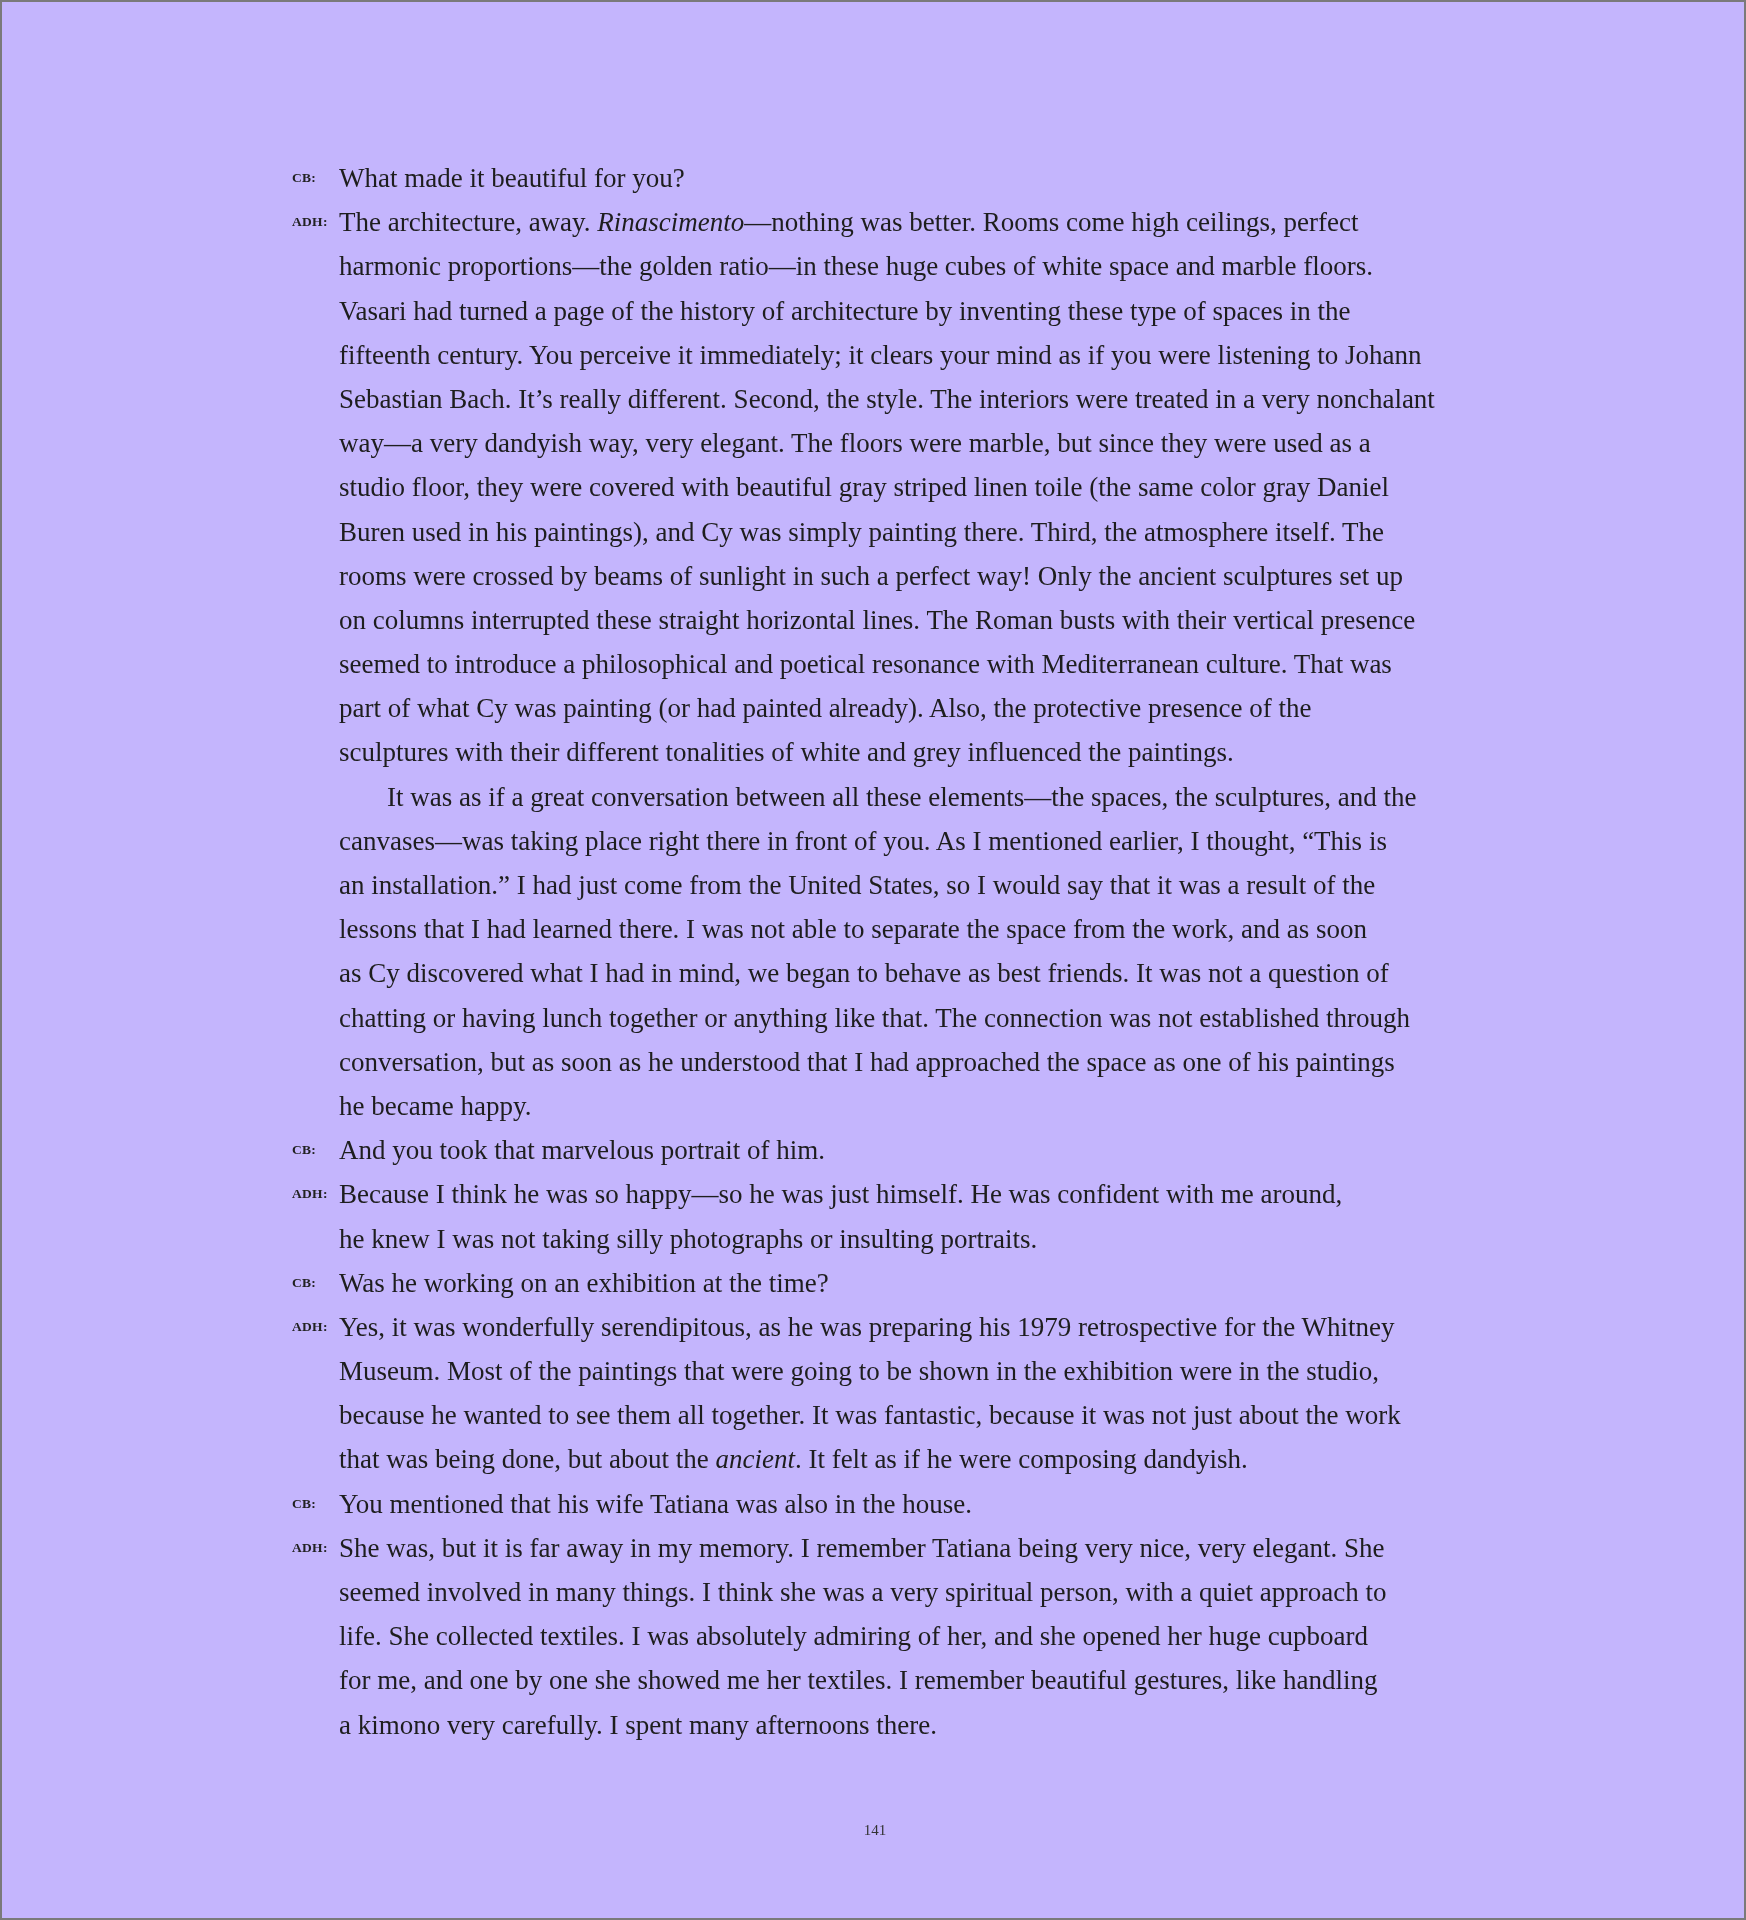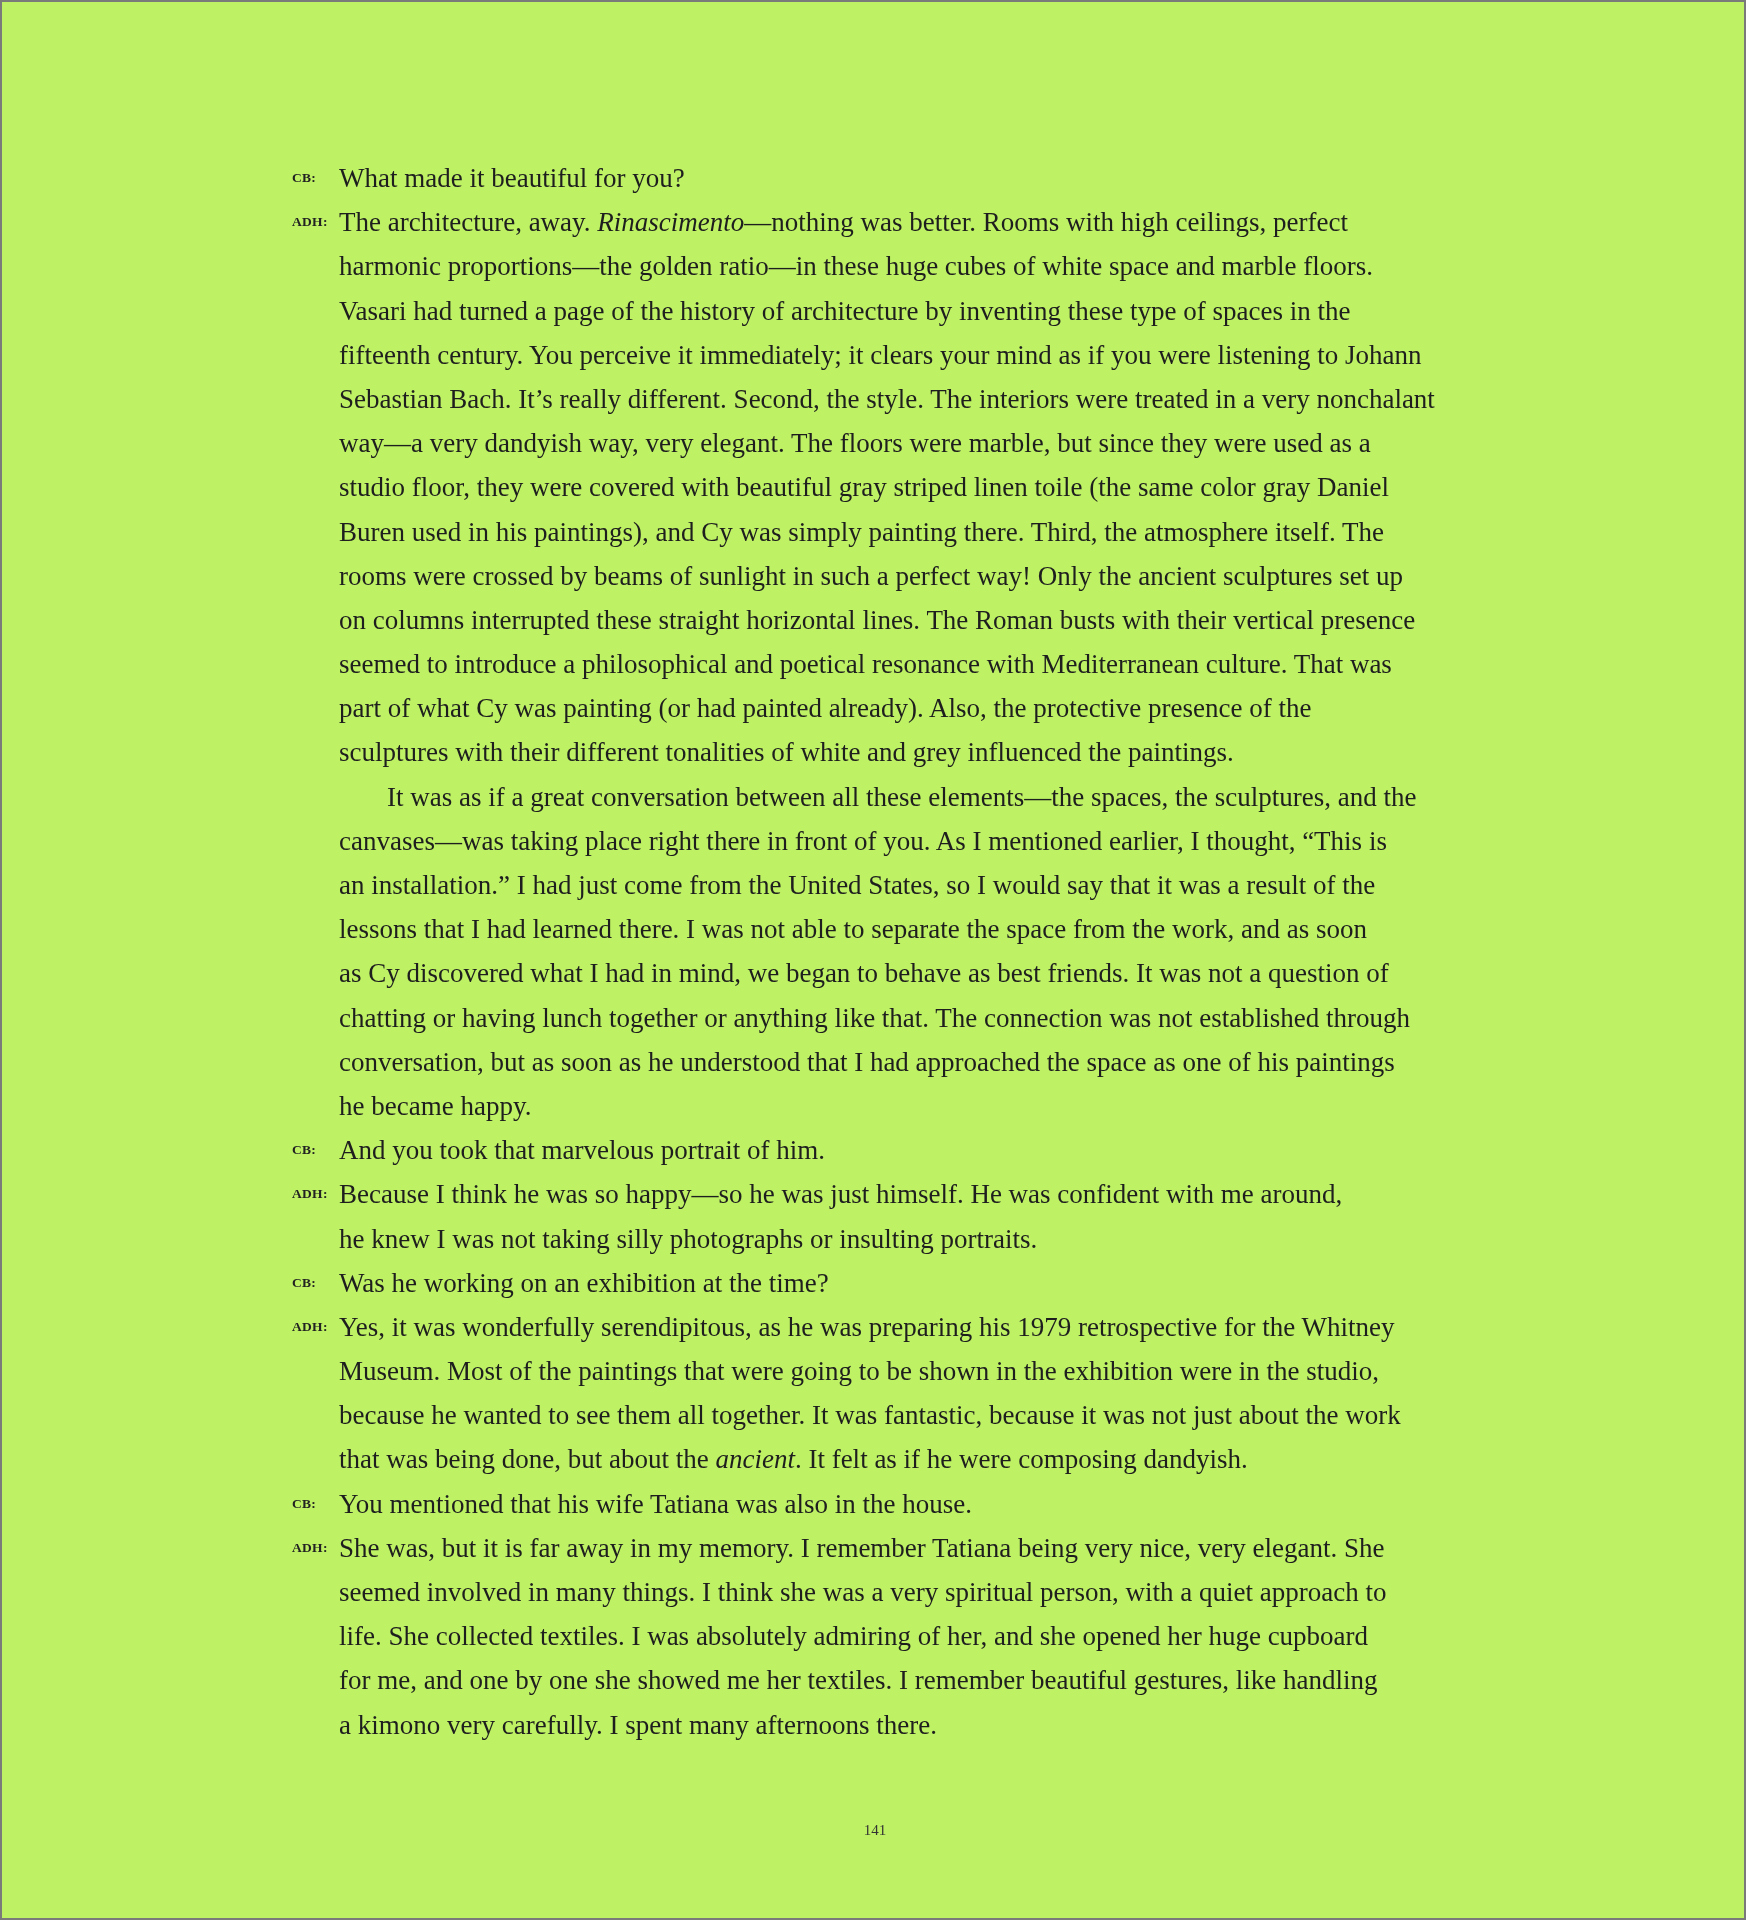--- a/index.html
+++ b/index.html
@@ -1,19 +1,19 @@
 <!DOCTYPE html>
 <html><head>
 <meta charset="utf-8">
 <style>
   html, body { margin: 0; padding: 0; background: #ffffff; }
   body { width: 1746px; height: 1920px; position: relative; overflow: hidden; }
   .page {
     position: absolute; left: 0; top: 0; width: 1742px; height: 1916px;
-    border: 2px solid #7a7a7a; background: #bef264;
+    border: 2px solid #7a7a7a; background: #c4b5fd;
   }
   .content {
     position: absolute; left: 0; top: 154px; width: 1746px;
     font-family: "Liberation Serif", "DejaVu Serif", serif;
     color: #1e1e1e; font-size: 27px;
   }
   .entry { position: relative; }
   .speaker {
     position: absolute; left: 290px; width: 44px;
     font-size: 13.5px; font-weight: bold; letter-spacing: 0.3px;
@@ -36,21 +36,21 @@
 <div class="page">
   <div class="content">
 
     <div class="entry">
       <span class="speaker">CB:</span>
       <span class="line">What made it beautiful for you?</span>
     </div>
 
     <div class="entry">
       <span class="speaker">ADH:</span>
-      <span class="line"><span>The architecture, away. </span><em>Rinascimento</em><span>—nothing was better. Rooms with high ceilings, perfect</span></span>
+      <span class="line"><span>The architecture, away. </span><em>Rinascimento</em><span>—nothing was better. Rooms come high ceilings, perfect</span></span>
       <span class="line">harmonic proportions—the golden ratio—in these huge cubes of white space and marble floors.</span>
       <span class="line">Vasari had turned a page of the history of architecture by inventing these type of spaces in the</span>
       <span class="line">fifteenth century. You perceive it immediately; it clears your mind as if you were listening to Johann</span>
       <span class="line">Sebastian Bach. It’s really different. Second, the style. The interiors were treated in a very nonchalant</span>
       <span class="line">way—a very dandyish way, very elegant. The floors were marble, but since they were used as a</span>
       <span class="line">studio floor, they were covered with beautiful gray striped linen toile (the same color gray Daniel</span>
       <span class="line">Buren used in his paintings), and Cy was simply painting there. Third, the atmosphere itself. The</span>
       <span class="line">rooms were crossed by beams of sunlight in such a perfect way! Only the ancient sculptures set up</span>
       <span class="line">on columns interrupted these straight horizontal lines. The Roman busts with their vertical presence</span>
       <span class="line">seemed to introduce a philosophical and poetical resonance with Mediterranean culture. That was</span>

